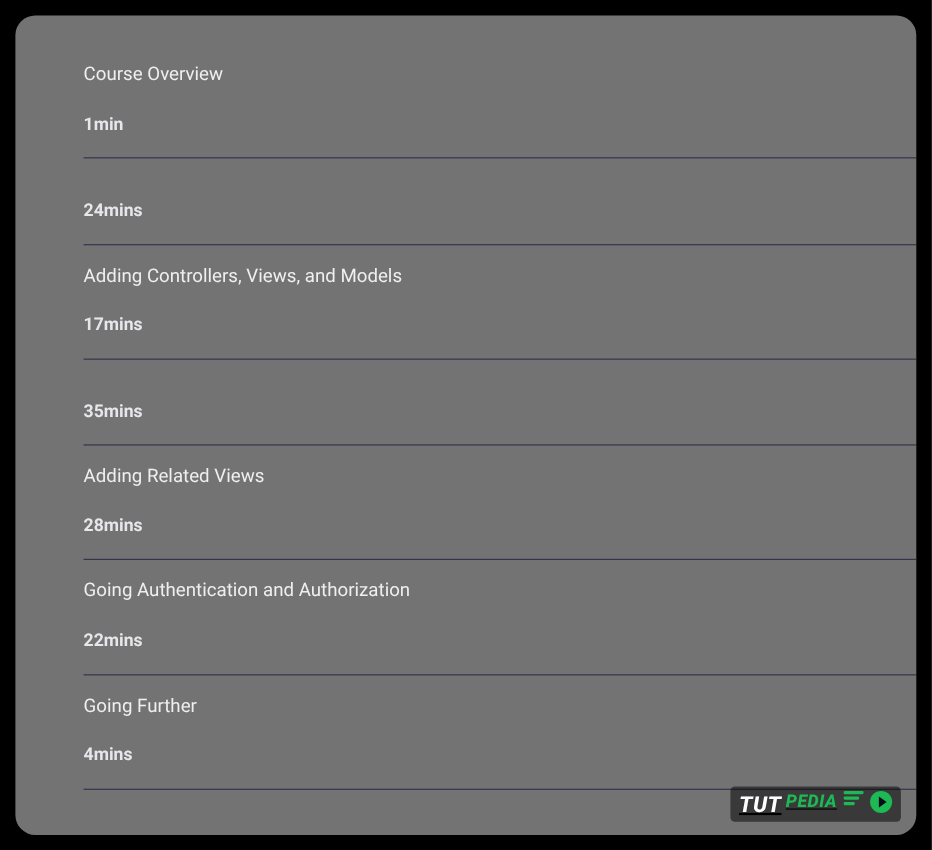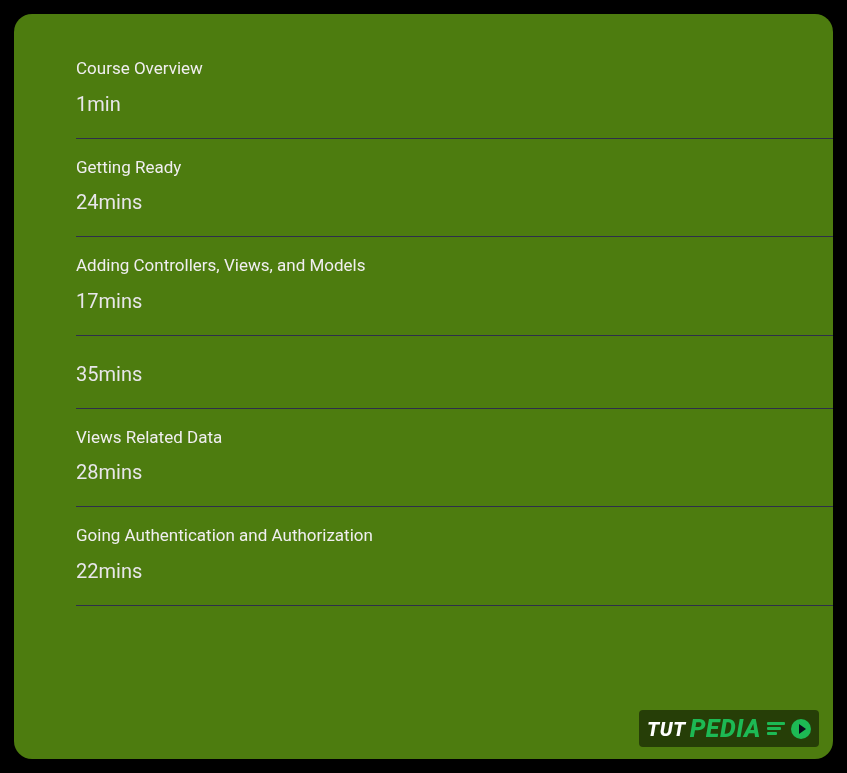--- a/index.html
+++ b/index.html
@@ -11,21 +11,21 @@
     body {
       background: #000;
       font-family: -apple-system, BlinkMacSystemFont, "Segoe UI", Roboto, Helvetica, Arial, sans-serif;
       width: 847px;
       height: 773px;
       padding: 14px;
       position: relative;
     }
     
     .panel {
-      background: #4d7c0f;
+      background: #737373;
       border-radius: 18px;
       height: 100%;
       padding: 42px 0 0 62px;
       overflow: hidden;
     }
     
     .module-list {
       display: flex;
       flex-direction: column;
     }
@@ -41,50 +41,50 @@
     
     .module-title {
       color: #f0eef0;
       font-size: 17px;
       font-weight: 400;
       line-height: 1.5;
     }
     
     .module-duration {
       color: #e8e6ea;
-      font-size: 20px;
-      font-weight: 400;
+      font-size: 16px;
+      font-weight: 700;
       line-height: 1.6;
-      margin-top: 6px;
+      margin-top: 18px;
     }
     
     .watermark {
       position: absolute;
       bottom: 26px;
       right: 28px;
       display: flex;
-      align-items: center;
       gap: 4px;
       background: rgba(0,0,0,0.5);
       padding: 4px 8px;
       border-radius: 4px;
+      text-decoration: underline;
     }
     
     .wm-tut {
       color: #fff;
       font-weight: 800;
       font-size: 20px;
       letter-spacing: 0.5px;
       font-style: italic;
     }
     
     .wm-pedia {
       color: #1db954;
       font-weight: 800;
-      font-size: 25px;
+      font-size: 16px;
       letter-spacing: 0.5px;
       font-style: italic;
     }
     
     .wm-lines {
       display: inline-flex;
       flex-direction: column;
       gap: 2px;
       margin-left: 2px;
       margin-right: 2px;
@@ -126,44 +126,47 @@
 
 <div class="panel">
   <div class="module-list">
 
     <div class="module-item">
       <div class="module-title">Course Overview</div>
       <div class="module-duration">1min</div>
     </div>
 
     <div class="module-item">
-      <div class="module-title">Getting Ready</div>
       <div class="module-duration">24mins</div>
     </div>
 
     <div class="module-item">
       <div class="module-title">Adding Controllers, Views, and Models</div>
       <div class="module-duration">17mins</div>
     </div>
 
     <div class="module-item">
       <div class="module-duration">35mins</div>
     </div>
 
 
     <div class="module-item">
-      <div class="module-title">Views Related Data</div>
+      <div class="module-title">Adding Related Views</div>
       <div class="module-duration">28mins</div>
     </div>
 
     <div class="module-item">
       <div class="module-title">Going Authentication and Authorization</div>
       <div class="module-duration">22mins</div>
     </div>
 
+    <div class="module-item">
+      <div class="module-title">Going Further</div>
+      <div class="module-duration">4mins</div>
+    </div>
 
   </div>
 </div>
 
 <div class="watermark">
   <span class="wm-tut">TUT</span>
   <span class="wm-pedia">PEDIA</span>
   <span class="wm-lines">
     <span></span>
       <span></span>

